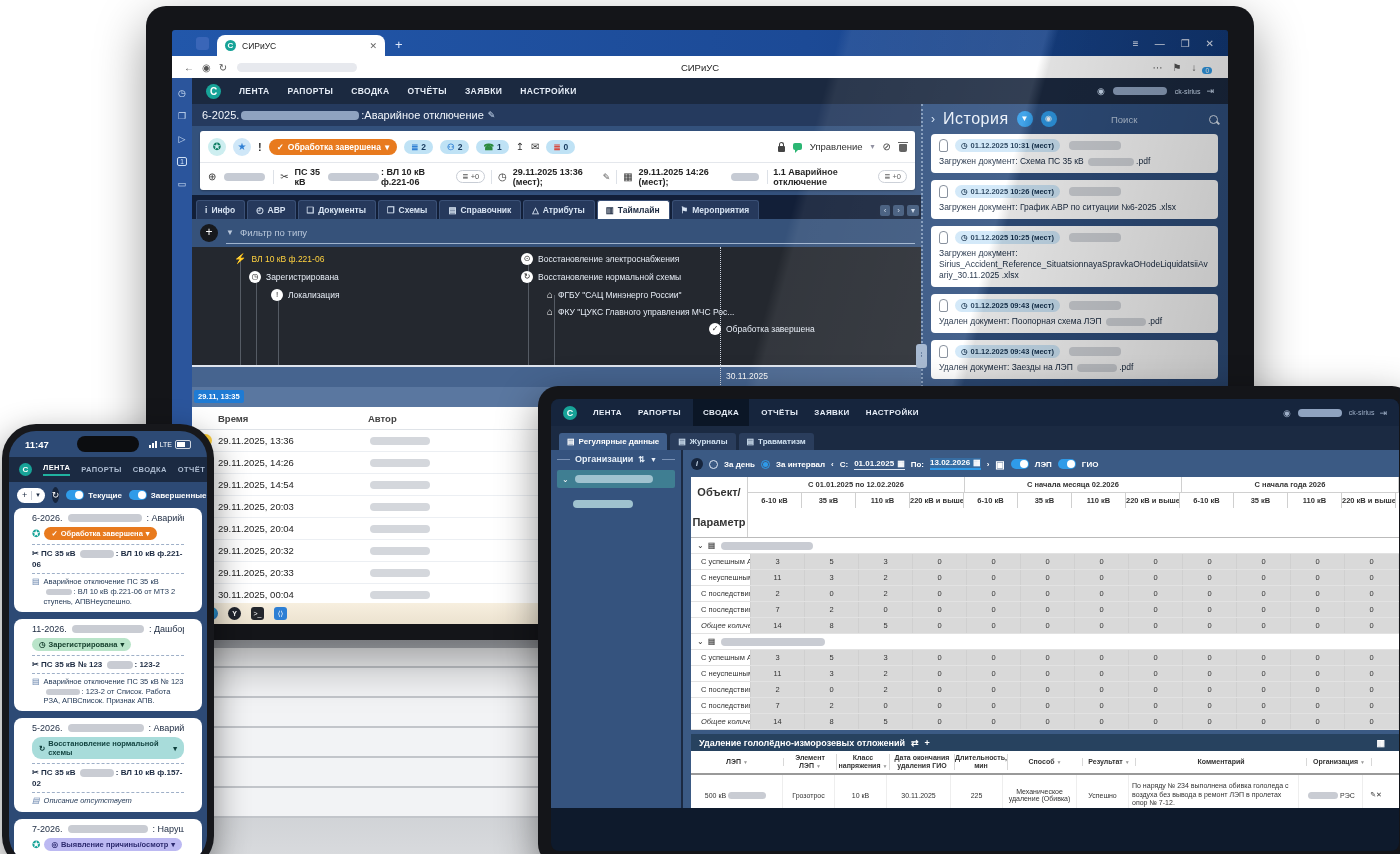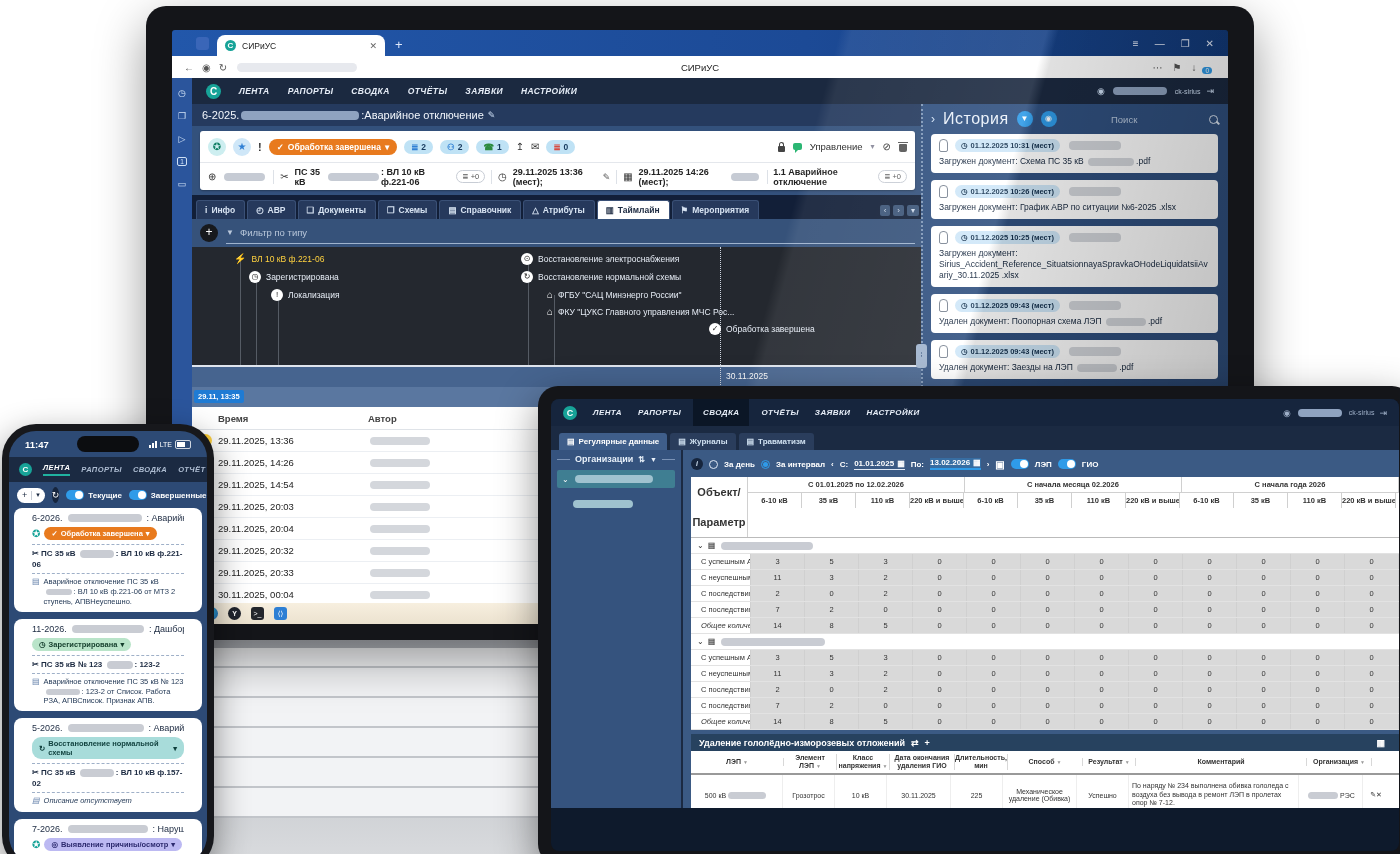--- a/index.html
+++ b/index.html
@@ -45,21 +45,21 @@
   .ti.folder{background:linear-gradient(#f8c95c,#eaa93c);}
   .ti.edge{border-radius:50%;background:radial-gradient(circle at 35% 35%,#35c3e8,#1d5fb0);}
   .ti.yandex{border-radius:50%;background:#20242d;font-weight:bold;}
   .ti.term{background:#23262c;}
   .ti.code{background:#2d7fd4;}
 
   
   .app{position:absolute;left:20px;top:48px;right:0;bottom:21px;background:#33517c;}
   .appnav{position:absolute;left:0;top:0;right:0;height:26px;background:#1b2940;display:flex;align-items:center;gap:18px;padding:0 14px;box-sizing:border-box;}
   .logo{width:15px;height:15px;border-radius:50%;background:#17a398;color:#fff;font-size:10px;font-weight:bold;text-align:center;line-height:15px;}
-  .navitem{color:#e6edf7;font-size:8.5px;font-weight:bold;letter-spacing:.4px;font-style:italic;}
+  .navitem{color:#e6edf7;font-size:8.5px;font-weight:bold;letter-spacing:.4px;}
   .appnav-right{margin-left:auto;display:flex;align-items:center;gap:6px;color:#cfe0f5;font-size:9px;}
   .main{position:absolute;left:0;top:26px;right:305px;bottom:0;display:flex;flex-direction:column;}
   .apptitle{height:22px;background:#253a5e;color:#f2f6fc;font-size:11px;display:flex;align-items:center;gap:4px;padding:0 10px;}
   .apptitle .redact{background:#8fa3c0;height:9px;}
   .pencil{color:#cfe0f5;font-size:9px;}
 
   .toolcard{background:#fff;border-radius:3px;margin:5px 8px;box-shadow:0 1px 2px rgba(0,0,0,.3);}
   .trow1{display:flex;align-items:center;gap:7px;height:31px;padding:0 8px;border-bottom:1px solid #e4e7ec;}
   .rico{width:18px;height:18px;border-radius:50%;font-size:10px;text-align:center;line-height:18px;}
   .rico.award{background:#cdeef0;color:#0f7e64;}

